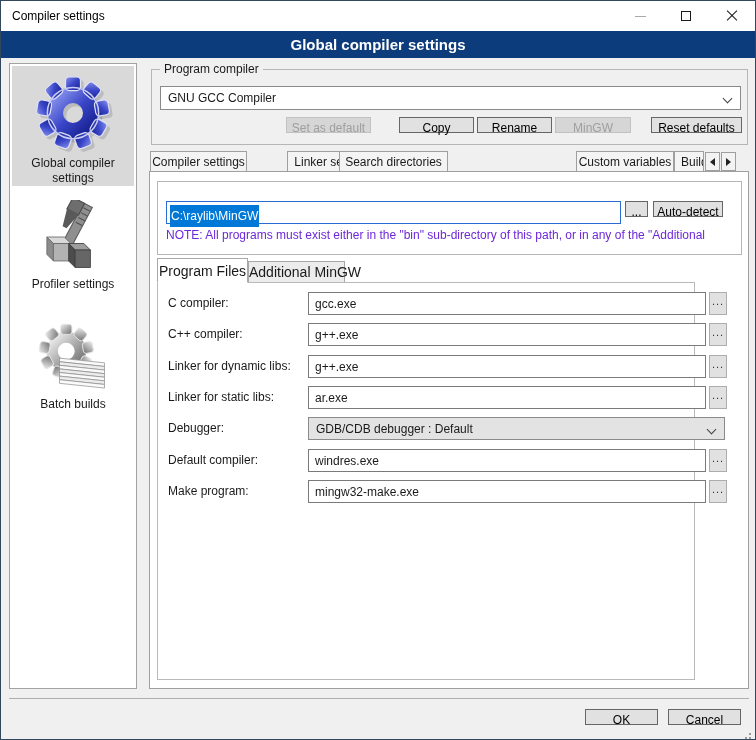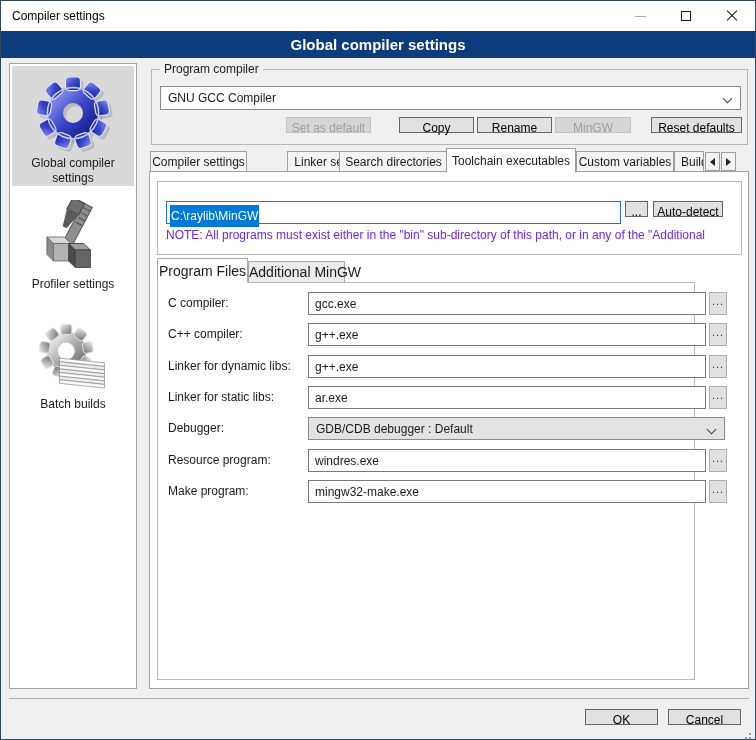--- a/index.html
+++ b/index.html
@@ -238,21 +238,20 @@
       <div class="btn b-copy">Copy</div>
       <div class="btn b-rename">Rename</div>
       <div class="btn disabled b-delete">MinGW</div>
       <div class="btn b-reset">Reset defaults</div>
     </div>
   </div>
 
   <div class="tab t0">Compiler settings</div>
   <div class="tab t1">Linker settings</div>
   <div class="tab t2">Search directories</div>
-  <div class="tab active t3">Toolchain executables</div>
   <div class="tab t4">Custom variables</div>
   <div class="tab t5">Build options</div>
   <div class="tab-arrow ta-left">
       <span class="tri-l"></span>
     </div>
   <div class="tab-arrow ta-right">
       <span class="tri-r"></span>
     </div>
 
   <div class="page">
@@ -305,21 +304,21 @@
 
       <div class="frow" style="top:134px">
         <span class="flabel">Debugger:</span>
         <span class="fcombo">
           <span class="val">GDB/CDB debugger : Default</span>
           <span class="chev"></span>
         </span>
       </div>
 
       <div class="frow" style="top:166px">
-        <span class="flabel">Resource program:</span>
+        <span class="flabel">Default compiler:</span>
         <span class="finput">
             <span class="fval">windres.exe</span>
           </span>
         <span class="fbrowse">...</span>
       </div>
 
       <div class="frow" style="top:197px">
         <span class="flabel">Make program:</span>
         <span class="finput">
             <span class="fval">mingw32-make.exe</span>

